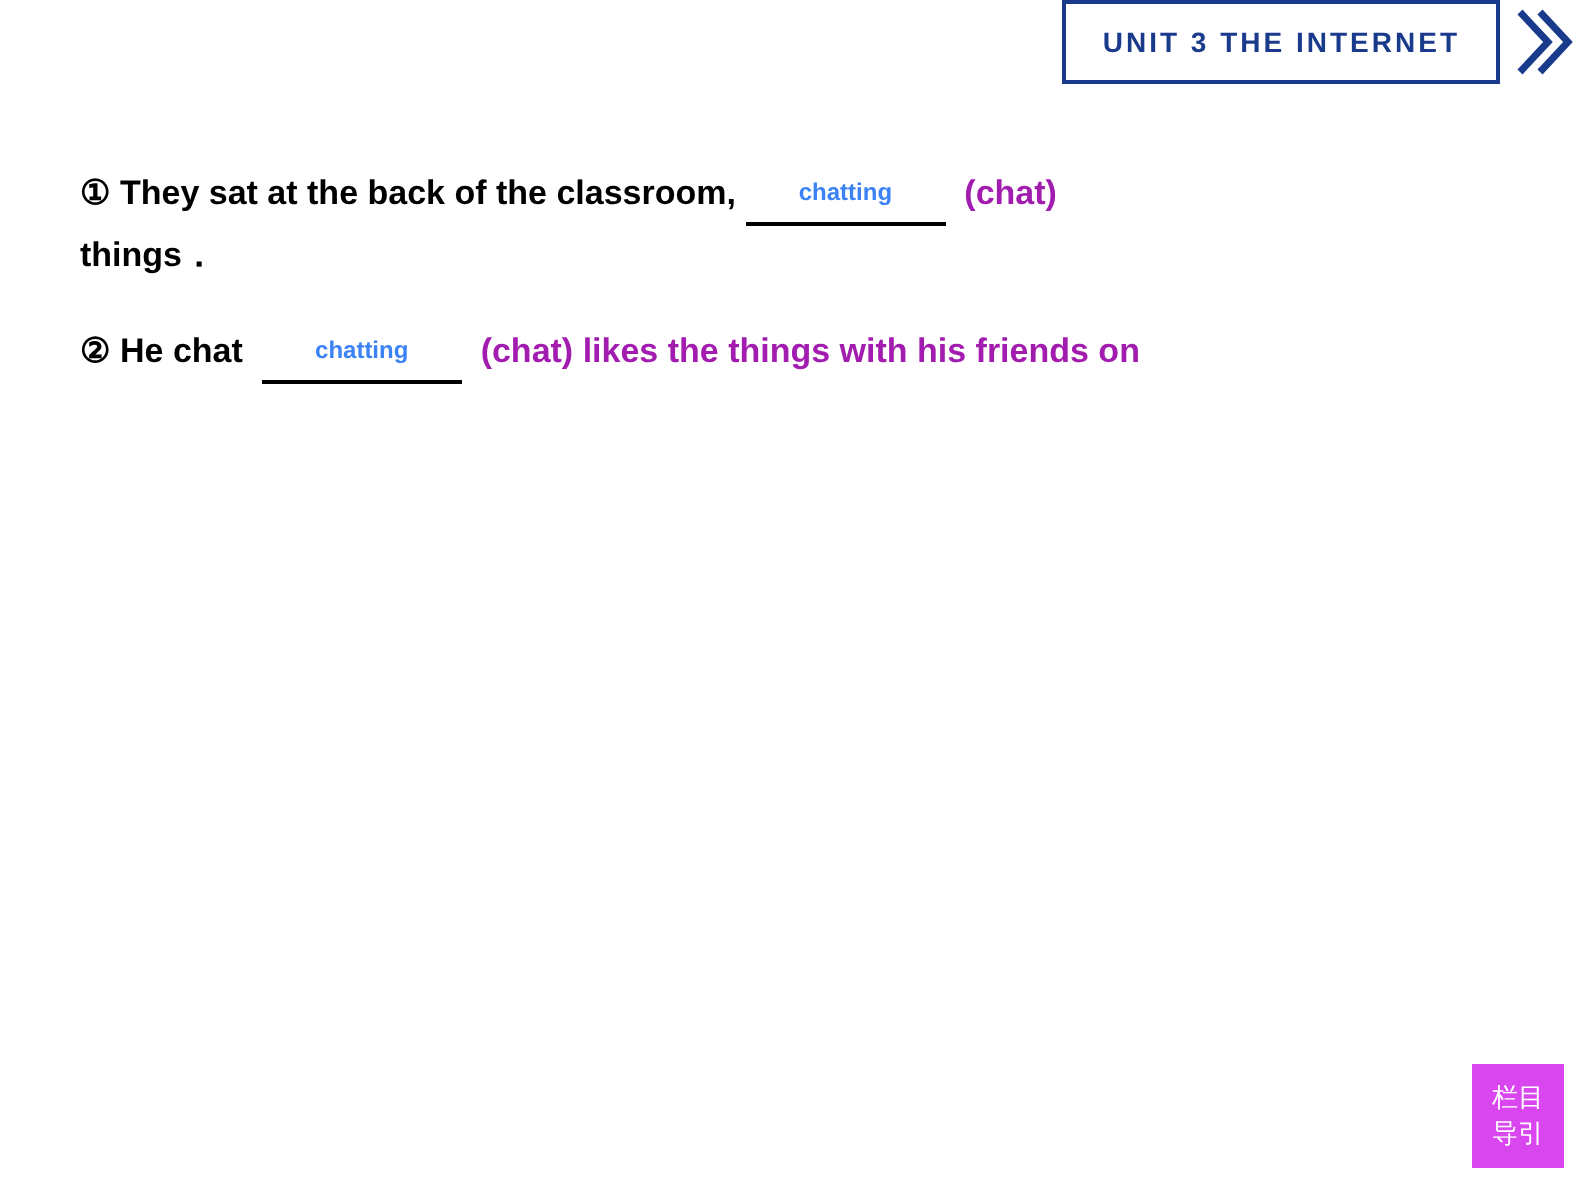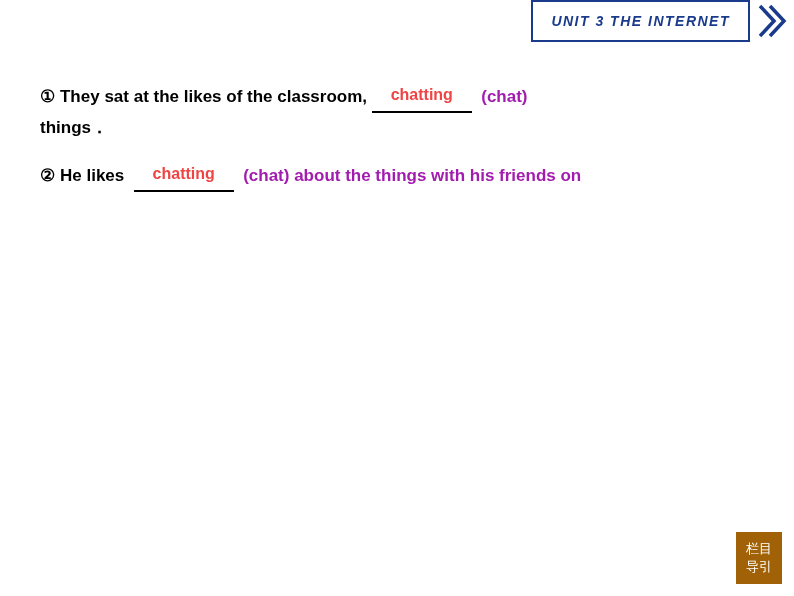--- a/index.html
+++ b/index.html
@@ -50,55 +50,54 @@
     .blank {
       display: inline-block;
       border-bottom: 2px solid #000000;
       min-width: 100px;
       text-align: center;
       position: relative;
       vertical-align: bottom;
     }
 
     .answer {
-      color: #ef4444;
-      font-size: 16px;
+      color: #3b82f6;
+      font-size: 12px;
       font-weight: bold;
       font-family: Arial, sans-serif;
     }
 
     .hint {
       color: #a21caf;
       font-weight: bold;
     }
 
     
     .bottom-nav {
       position: absolute;
       bottom: 12px;
       right: 12px;
-      background: #a16207;
+      background: #d946ef;
       color: #ffffff;
       padding: 8px 10px;
       font-size: 13px;
       font-family: "Microsoft YaHei", "SimHei", sans-serif;
       text-align: right;
       line-height: 1.4;
       cursor: pointer;
     }
 
     
     .top-right-header {
       position: absolute;
       top: 0;
       right: 0;
       display: flex;
       align-items: stretch;
       height: 42px;
-      font-style: italic;
     }
 
     .unit-label-box {
       border: 2px solid #1a3a8c;
       display: flex;
       align-items: center;
       padding: 0 18px;
       background: white;
     }
 
@@ -130,36 +129,36 @@
       <polyline points="14,6 28,21 14,36" fill="none" stroke="#1a3a8c" stroke-width="3.5"></polyline>
     </svg>
   </div>
 </div>
 
 <div class="main-content">
 
 
   <div class="sentence">
     <span class="sentence-number">①</span>
-    <span>They  sat  at  the  likes  of  the  classroom,</span>
+    <span>They  sat  at  the  back  of  the  classroom,</span>
     <span class="blank">
       <span class="answer">chatting</span>
     </span>
     &nbsp;<span class="hint">(chat)</span>
     <br>
     <span>things．</span>
   </div>
 
   <div class="sentence">
     <span class="sentence-number">②</span>
-    <span>He likes</span>
+    <span>He chat</span>
     &nbsp;<span class="blank">
       <span class="answer">chatting</span>
     </span>
-    &nbsp;<span class="hint">(chat) about the things with his friends on</span>
+    &nbsp;<span class="hint">(chat) likes the things with his friends on</span>
     <br>
   </div>
 
 </div>
 
 <div class="bottom-nav">
   <div>栏目</div>
   <div>导引</div>
 </div>
 

